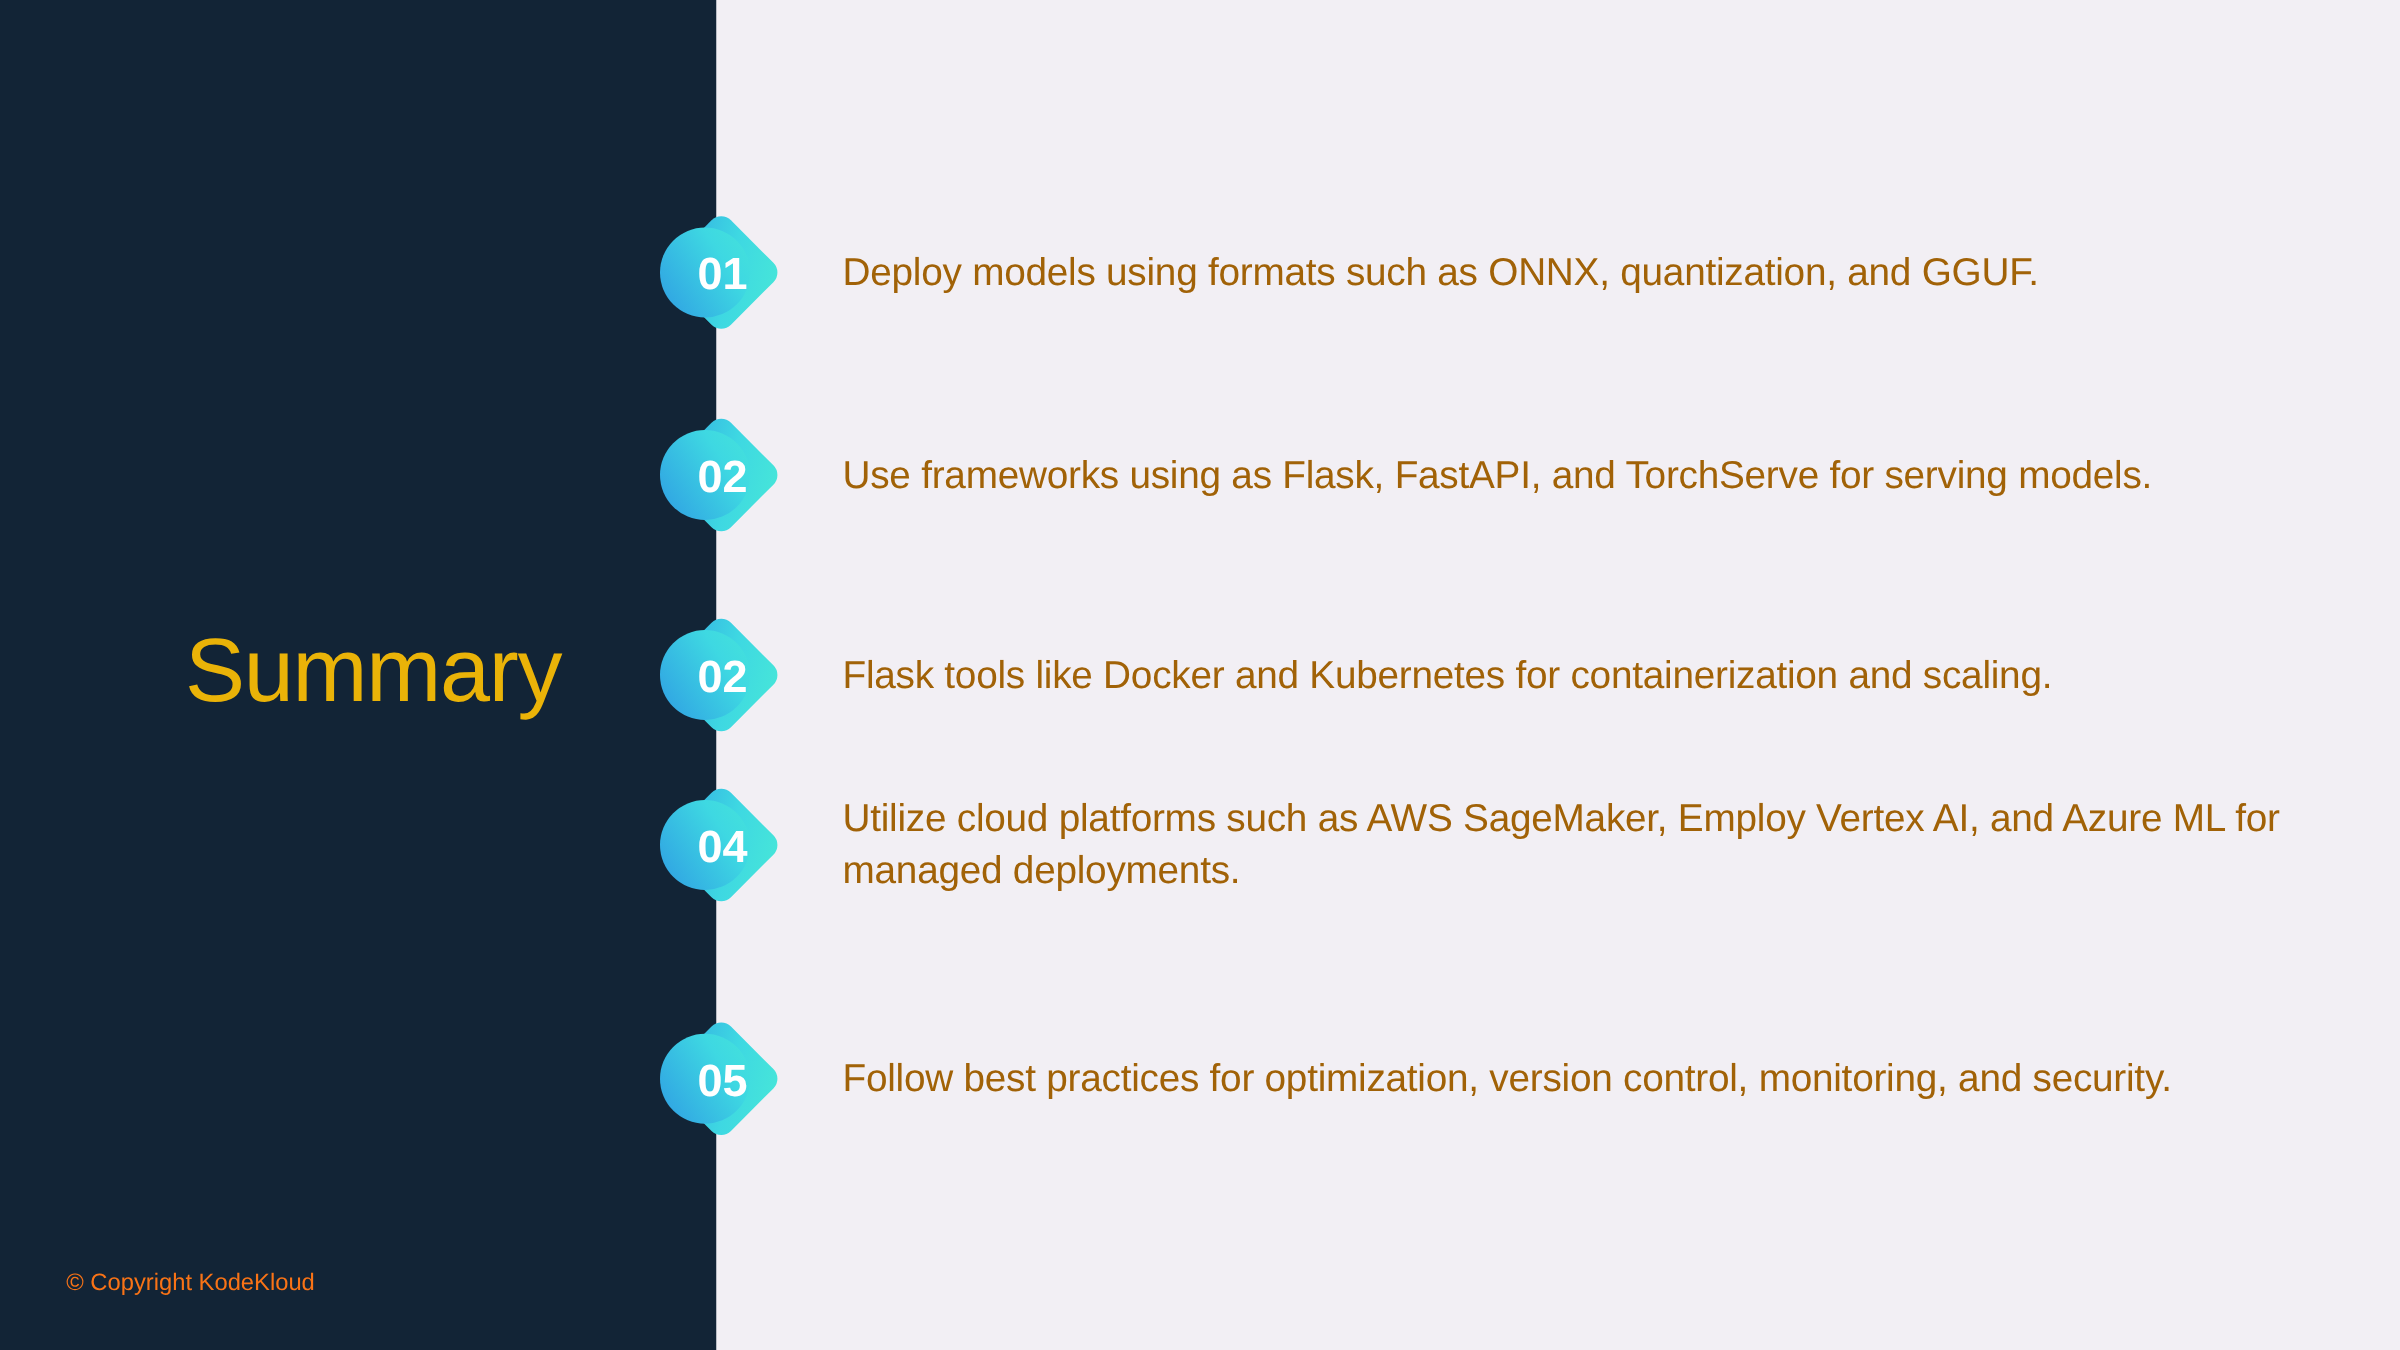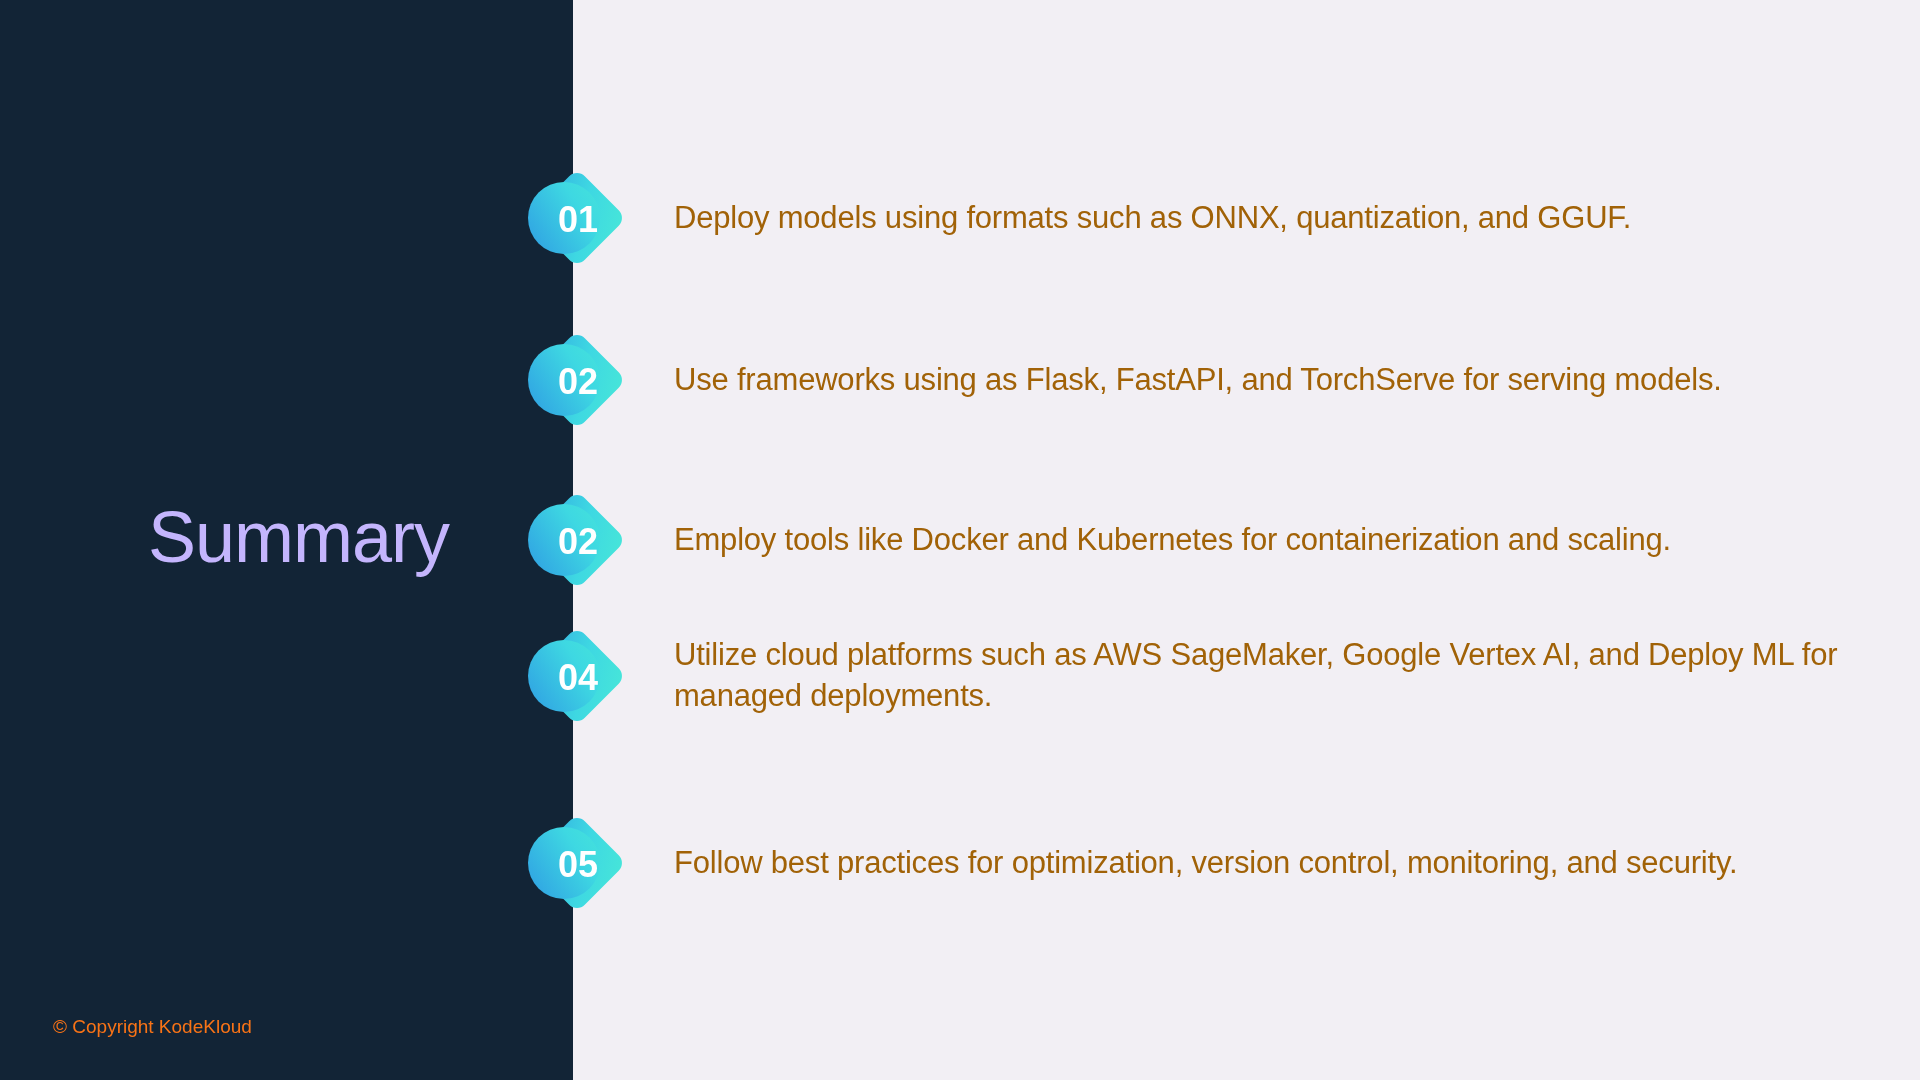--- a/index.html
+++ b/index.html
@@ -17,21 +17,21 @@
     width: 573px; height: 1080px;
     background: #122436;
   }
   .slide-title {
     position: absolute;
     left: 148px; top: 496px;
     font-size: 72px;
     line-height: 1.15;
     font-weight: 400;
     letter-spacing: -1px;
-    color: #c4b5fd;
+    color: #eab308;
     white-space: nowrap;
   }
   .copyright {
     position: absolute;
     left: 53px; top: 1016px;
     font-size: 19px;
     color: #f97316;
     white-space: nowrap;
   }
 
@@ -111,32 +111,32 @@
   </div>
 
   <div class="row row-3">
     <svg class="badge" viewBox="0 0 100 106">
       <g fill="url(#bgrad)">
         <rect x="14" y="18" width="70" height="70" rx="11" transform="rotate(45 49 53)"></rect>
         <circle cx="36" cy="53" r="36"></circle>
       </g>
       <text x="50" y="54" text-anchor="middle" dominant-baseline="central">02</text>
     </svg>
-    <div class="item-text">Employ tools like Docker and Kubernetes for containerization and scaling.</div>
+    <div class="item-text">Flask tools like Docker and Kubernetes for containerization and scaling.</div>
   </div>
 
   <div class="row row-4">
     <svg class="badge" viewBox="0 0 100 106">
       <g fill="url(#bgrad)">
         <rect x="14" y="18" width="70" height="70" rx="11" transform="rotate(45 49 53)"></rect>
         <circle cx="36" cy="53" r="36"></circle>
       </g>
       <text x="50" y="54" text-anchor="middle" dominant-baseline="central">04</text>
     </svg>
-    <div class="item-text">Utilize cloud platforms such as AWS SageMaker, Google Vertex AI, and Deploy ML for
+    <div class="item-text">Utilize cloud platforms such as AWS SageMaker, Employ Vertex AI, and Azure ML for
 managed deployments.</div>
   </div>
 
   <div class="row row-5">
     <svg class="badge" viewBox="0 0 100 106">
       <g fill="url(#bgrad)">
         <rect x="14" y="18" width="70" height="70" rx="11" transform="rotate(45 49 53)"></rect>
         <circle cx="36" cy="53" r="36"></circle>
       </g>
       <text x="50" y="54" text-anchor="middle" dominant-baseline="central">05</text>

